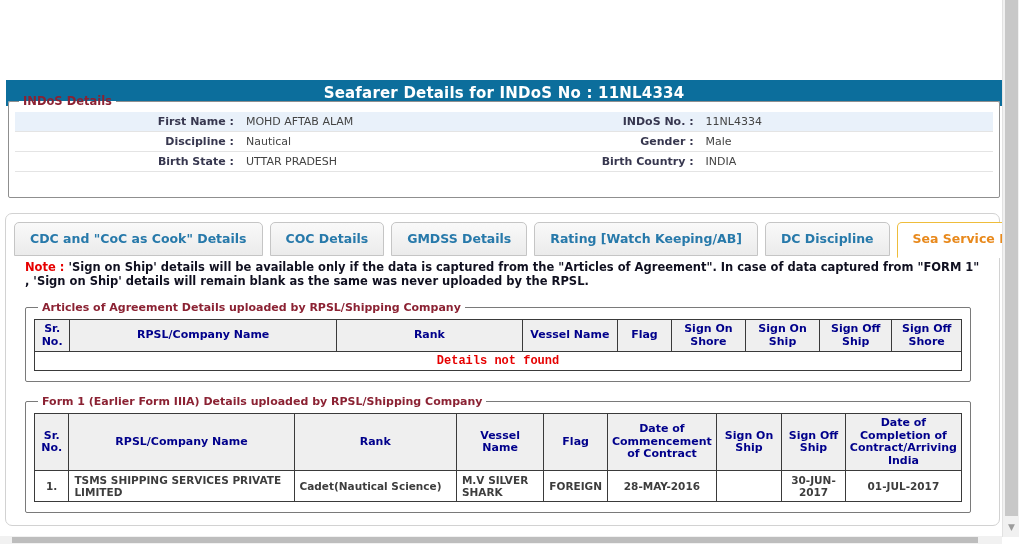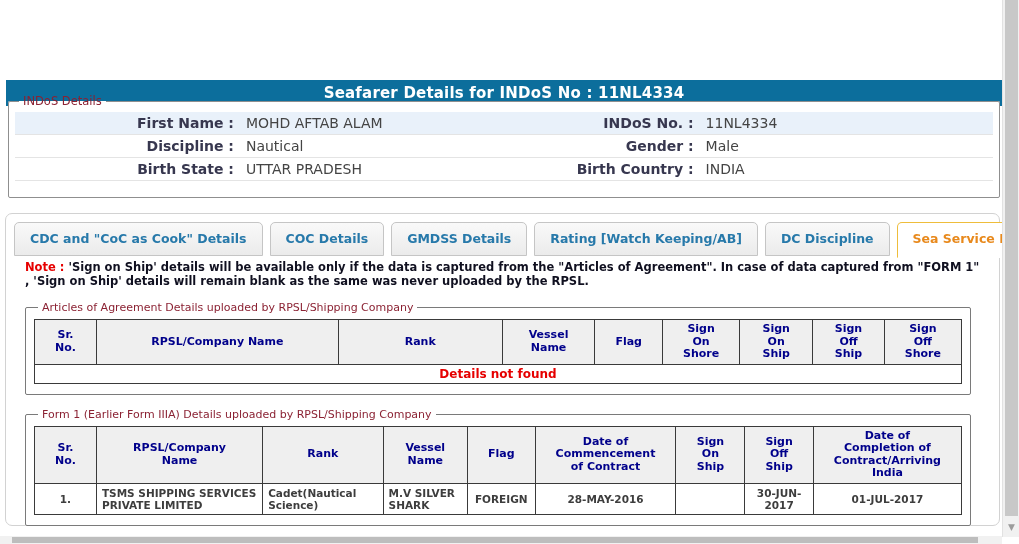--- a/index.html
+++ b/index.html
@@ -22,33 +22,33 @@
   }
 
   
   fieldset {
     border: 1px solid #8f8f8f;
     border-radius: 2px;
     padding: 4px 6px 8px 6px;
   }
   fieldset legend {
     color: #8b2233;
-    font-weight: normal;
+    font-weight: bold;
     font-size: 11.5px;
     padding: 0 4px;
     margin-left: 4px;
   }
 
   .indos-fieldset {
     position: absolute; left: 8px; top: 94px; width: 992px; height: 104px;
     background: #ffffff;
   }
   .indos-grid { width: 100%; border-collapse: collapse; }
   .indos-grid td {
-    font-size: 14px;
+    font-size: 11px;
     padding: 3px 6px;
     height: 19px;
     color: #444444;
     border-bottom: 1px solid #e4e4e4;
   }
   .indos-grid tr.alt td { background: #e9f1fa; }
   .indos-grid td.lbl {
     font-weight: bold; color: #37374f; text-align: right; white-space: nowrap;
   }
   .indos-grid td.c1 { width: 23%; }
@@ -108,36 +108,37 @@
   table.data-table {
     width: 100%;
     border-collapse: collapse;
     border: 1px solid #3a3a3a;
   }
   table.data-table th {
     background: #efefef;
     color: #00008b;
     font-size: 11px; font-weight: bold;
     border: 1px solid #3a3a3a;
-    padding: 3px 20px;
+    padding: 3px 4px;
     text-align: center;
     line-height: 12.5px;
   }
   table.data-table td {
     font-size: 10.5px; font-weight: bold;
     color: #3d3d3d;
     border: 1px solid #3a3a3a;
     padding: 3px 5px;
     line-height: 12px;
     background: #ffffff;
   }
   td.empty-msg {
     color: #e60000 !important;
     text-align: center;
     font-size: 12px !important;
+    font-family: Liberation Mono, monospace;
   }
   td.ctr { text-align: center; }
 
   
   .art-c0 { width: 3.8%; }  .art-c1 { width: 28.8%; } .art-c2 { width: 20%; }
   .art-c3 { width: 10.3%; } .art-c4 { width: 5.8%; }  .art-c5 { width: 8%; }
   .art-c6 { width: 8%; }    .art-c7 { width: 7.8%; }  .art-c8 { width: 7.5%; }
 
   
   .f1-c0 { width: 3.8%; }  .f1-c1 { width: 26.6%; } .f1-c2 { width: 18.7%; }

